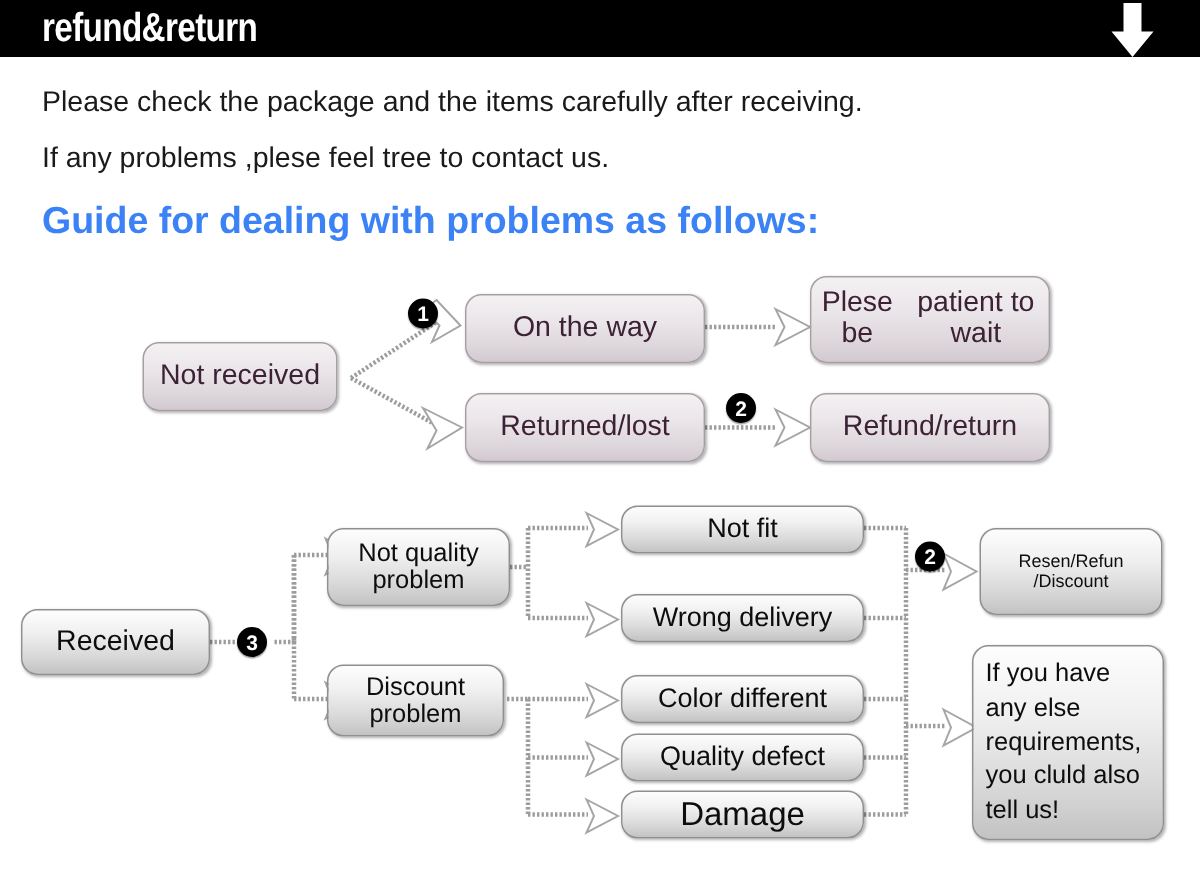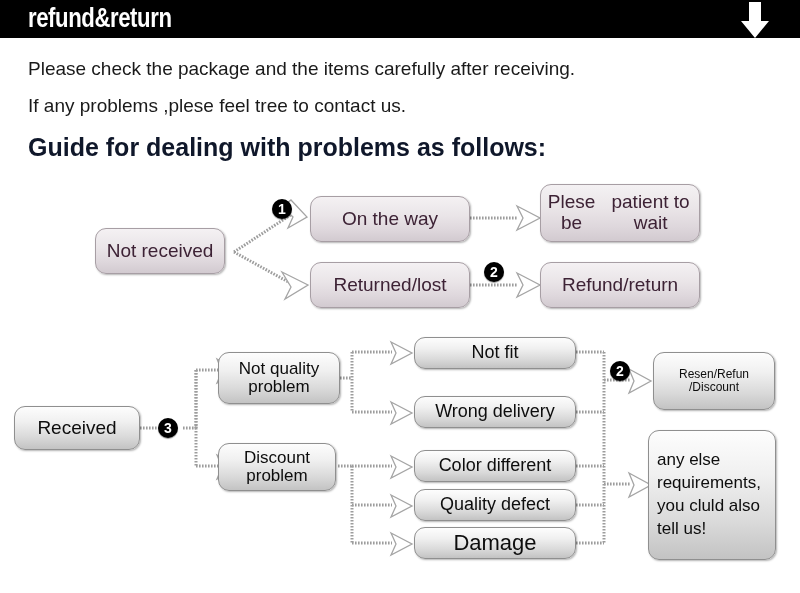--- a/index.html
+++ b/index.html
@@ -48,21 +48,21 @@
     position: absolute;
     color: #1a1a1a;
     font-size: 19px;
     white-space: nowrap;
   }
   #intro-line-1 { left: 28px; top: 58px; }
   #intro-line-2 { left: 28px; top: 95px; }
   #guide-heading {
     position: absolute;
     left: 28px; top: 133px;
-    color: #0f172a;
+    color: #3b82f6;
     font-size: 25px;
     font-weight: bold;
     white-space: nowrap;
   }
 
   
   .node {
     position: absolute;
     box-sizing: border-box;
     display: flex;
@@ -281,19 +281,20 @@
   <div class="badge" style="left:610px; top:361px;">
     <span>2</span>
   </div>
 
   <div class="node gray" style="left:653px; top:352px; width:122px; height:58px; font-size:12px; flex-direction:column;">
     <span>Resen/Refun</span>
     <span>/Discount</span>
   </div>
 
   <div class="node gray" style="left:648px; top:430px; width:128px; height:130px; font-size:17px; flex-direction:column; align-items:flex-start; padding-left:8px; justify-content:center; line-height:1.35;">
+    <span>If you have</span>
     <span>any else</span>
     <span>requirements,</span>
     <span>you cluld also</span>
     <span>tell us!</span>
   </div>
 
 </div>
 
 </body></html>

